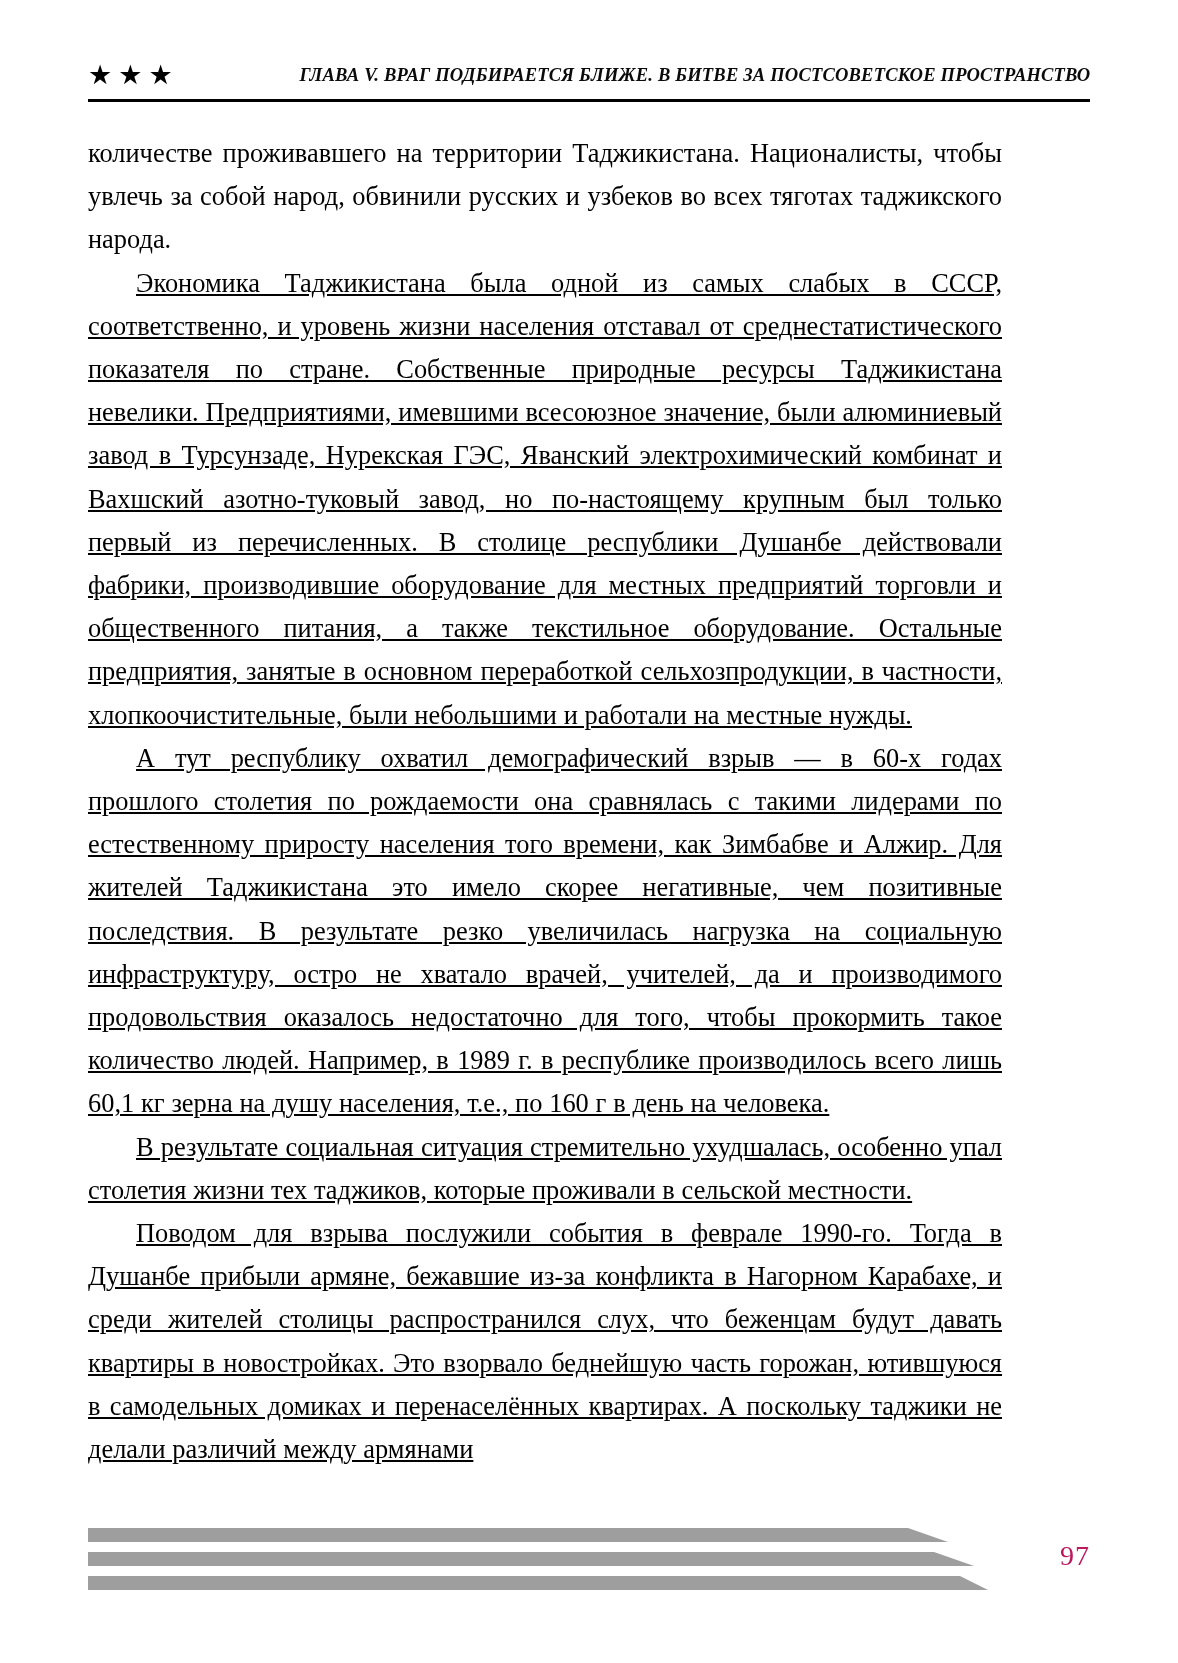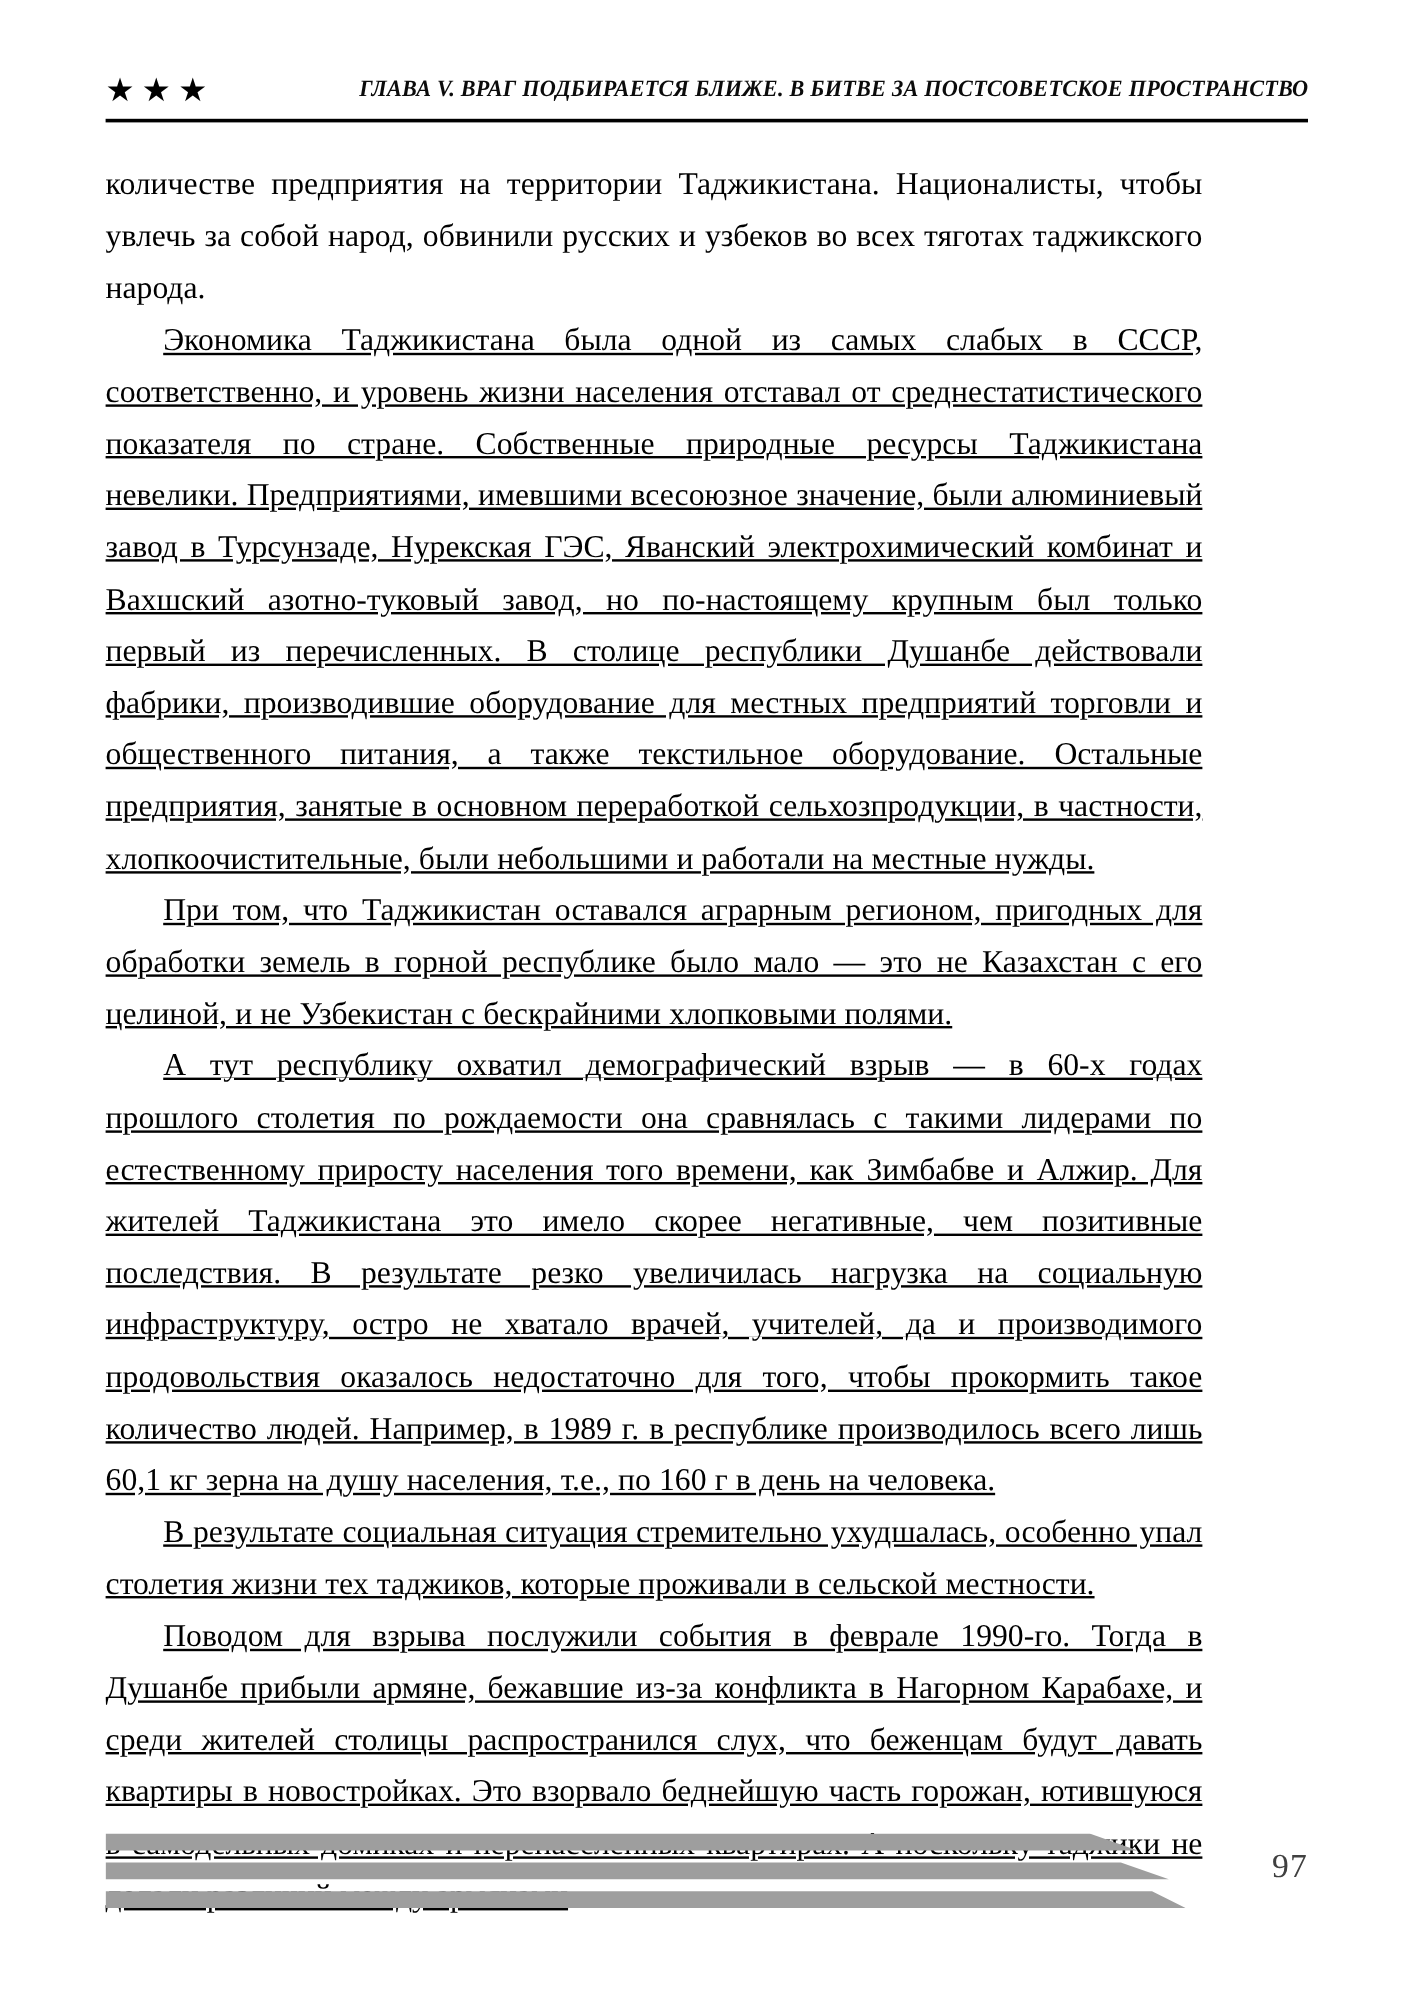--- a/index.html
+++ b/index.html
@@ -102,43 +102,42 @@
     height: 66px;
   }
   .bars svg { display: block; }
   .page-number {
     position: absolute;
     right: 0;
     top: 14px;
     font-size: 28px;
     line-height: 1;
     letter-spacing: 1px;
-    color: #404040;
+    color: #be185d;
     font-family: "Liberation Serif", "DejaVu Serif", serif;
   }
 </style>
 </head>
 <body>
 
 <div class="page">
 
   <div class="running-head">
     <div class="stars">
       <span>★</span>
       <span>★</span>
       <span>★</span>
     </div>
     <div class="head-title">ГЛАВА V. ВРАГ ПОДБИРАЕТСЯ БЛИЖЕ. В БИТВЕ ЗА ПОСТСОВЕТСКОЕ ПРОСТРАНСТВО</div>
   </div>
   <div class="head-rule"></div>
 
   <div class="body-block">
-    <p class="para">количестве предприятия на территории Таджикистана. Националисты, чтобы увлечь за собой народ, обвинили русских и узбеков во всех тяготах таджикского народа.</p>
+    <p class="para">количестве проживавшего на территории Таджикистана. Националисты, чтобы увлечь за собой народ, обвинили русских и узбеков во всех тяготах таджикского народа.</p>
     <p class="para indent">Экономика Таджикистана была одной из самых слабых в СССР, соответственно, и уровень жизни населения отставал от среднестатистического показателя по стране. Собственные природные ресурсы Таджикистана невелики. Предприятиями, имевшими всесоюзное значение, были алюминиевый завод в Турсунзаде, Нурекская ГЭС, Яванский электрохимический комбинат и Вахшский азотно-туковый завод, но по-настоящему крупным был только первый из перечисленных. В столице республики Душанбе действовали фабрики, производившие оборудование для местных предприятий торговли и общественного питания, а также текстильное оборудование. Остальные предприятия, занятые в основном переработкой сельхозпродукции, в частности, хлопкоочистительные, были небольшими и работали на местные нужды.</p>
-    <p class="para indent">При том, что Таджикистан оставался аграрным регионом, пригодных для обработки земель в горной республике было мало — это не Казахстан с его целиной, и не Узбекистан с бескрайними хлопковыми полями.</p>
     <p class="para indent">А тут республику охватил демографический взрыв — в 60-х годах прошлого столетия по рождаемости она сравнялась с такими лидерами по естественному приросту населения того времени, как Зимбабве и Алжир. Для жителей Таджикистана это имело скорее негативные, чем позитивные последствия. В результате резко увеличилась нагрузка на социальную инфраструктуру, остро не хватало врачей, учителей, да и производимого продовольствия оказалось недостаточно для того, чтобы прокормить такое количество людей. Например, в 1989 г. в республике производилось всего лишь 60,1 кг зерна на душу населения, т.е., по 160 г в день на человека.</p>
     <p class="para indent">В результате социальная ситуация стремительно ухудшалась, особенно упал столетия жизни тех таджиков, которые проживали в сельской местности.</p>
     <p class="para indent">Поводом для взрыва послужили события в феврале 1990-го. Тогда в Душанбе прибыли армяне, бежавшие из-за конфликта в Нагорном Карабахе, и среди жителей столицы распространился слух, что беженцам будут давать квартиры в новостройках. Это взорвало беднейшую часть горожан, ютившуюся в самодельных домиках и перенаселённых квартирах. А поскольку таджики не делали различий между армянами</p>
   </div>
 
   <div class="footer">
     <div class="bars">
       <svg width="900" height="66" viewBox="0 0 900 66" xmlns="http://www.w3.org/2000/svg" aria-hidden="true">
         <polygon points="0,0 820,0 860,14 0,14" fill="#9e9e9e"></polygon>
         <polygon points="0,24 846,24 886,38 0,38" fill="#9e9e9e"></polygon>

